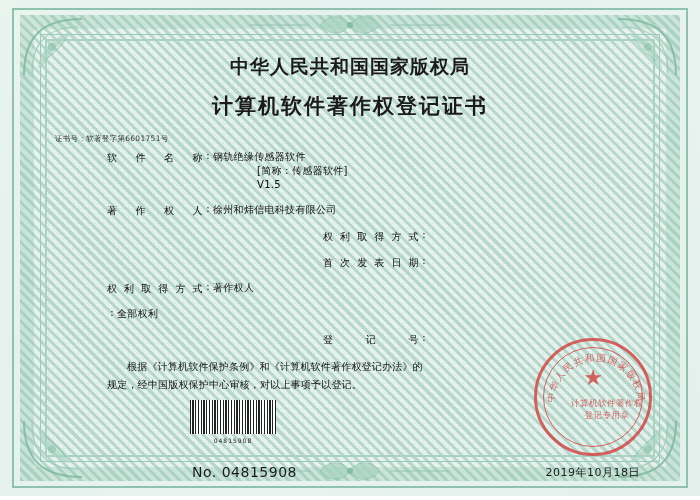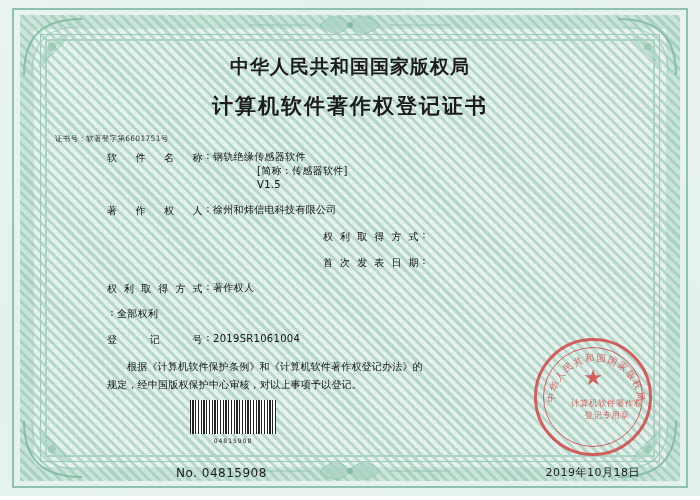--- a/index.html
+++ b/index.html
@@ -251,23 +251,23 @@
     text-align: center;
     color: #d23b3b;
     font-size: 8.5px;
     line-height: 12px;
     letter-spacing: 0.5px;
     padding-left: 28px;
   }
 
   .footer-no {
     position: absolute;
-    left: 176px;
+    left: 192px;
     bottom: 16px;
-    font-size: 12px;
+    font-size: 14px;
     color: #1b1b1b;
     letter-spacing: 0.5px;
   }
   .footer-date {
     position: absolute;
     right: 60px;
     bottom: 16px;
     font-size: 11px;
     color: #1b1b1b;
     letter-spacing: 0.5px;
@@ -368,21 +368,20 @@
       </div>
 
       <div class="field-row">
         <div class="field-colon">:</div>
         <div class="field-value">全部权利</div>
       </div>
 
       <div class="field-row">
         <div class="field-label">登记号</div>
         <div class="field-colon">:</div>
-        <div class="field-value">2019SR1061004</div>
       </div>
 
     </div>
 
     <div class="statement">
       <span class="indent">根据《计算机软件保护条例》和《计算机软件著作权登记办法》的</span>
       <span>规定，经中国版权保护中心审核，对以上事项予以登记。</span>
     </div>
 
   </div>

